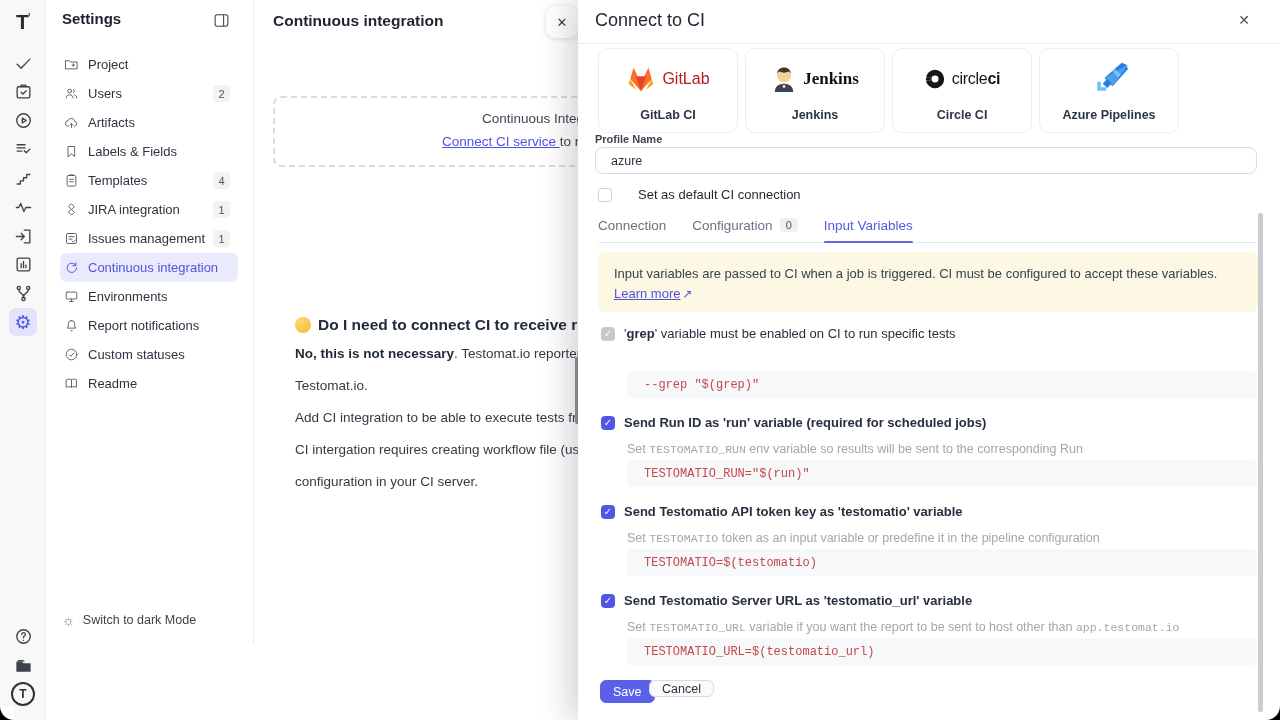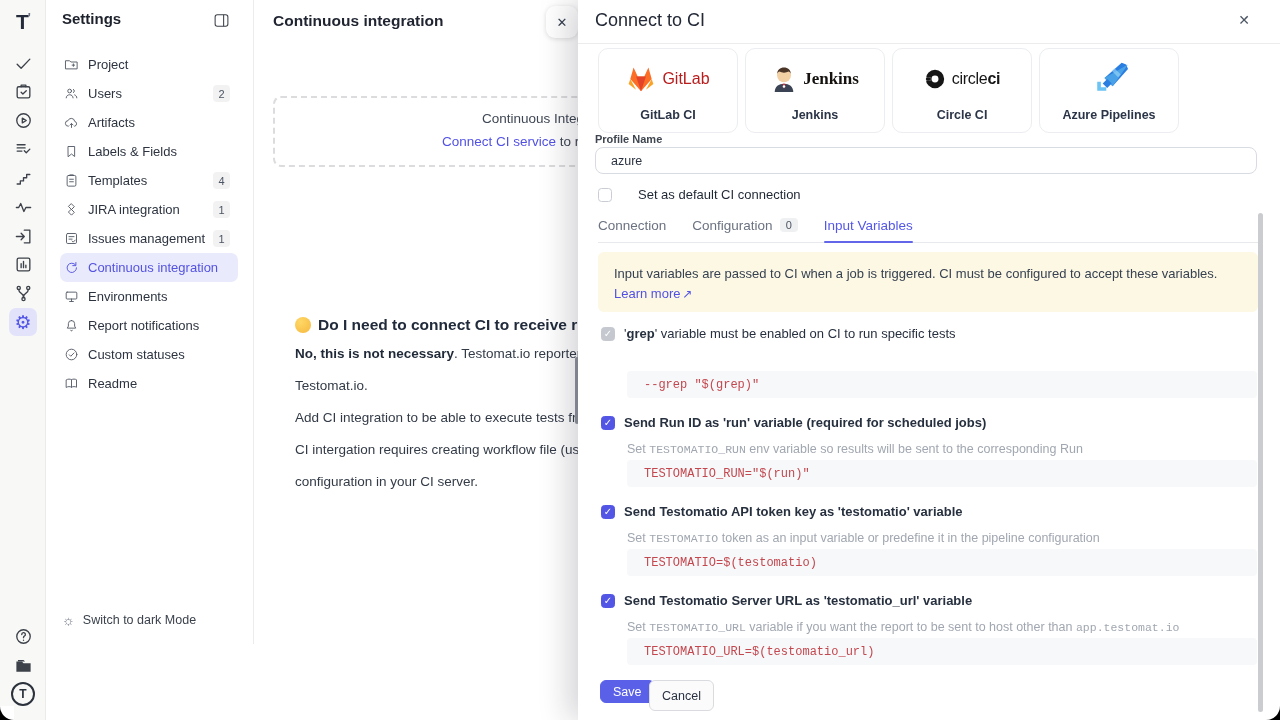--- a/index.html
+++ b/index.html
@@ -34,21 +34,21 @@
   .sb-foot { position:absolute; left:16px; bottom:16px; display:flex; align-items:center; font-size:12.5px; color:#3b424c; }
   .sb-foot .sun { margin-right:8px; color:#6b7280; font-size:14px; }
 
   
   .bgpage { position:absolute; left:254px; top:0; right:0; height:720px; background:#fff; overflow:hidden; }
   .bg-title { position:absolute; left:19px; top:12px; font-size:15.5px; font-weight:700; color:#1f2430; }
   .bg-close { position:absolute; left:292px; top:6px; width:32px; height:32px; background:#fff; border-radius:9px; box-shadow:0 1px 5px rgba(0,0,0,.14); display:flex; align-items:center; justify-content:center; font-size:13px; color:#374151; }
   .dash-box { position:absolute; left:19px; top:96px; width:660px; height:71px; border:2px dashed #dcdcde; border-radius:8px; }
   .dash-l1 { position:absolute; left:207px; top:13px; font-size:13.5px; color:#3f4754; white-space:nowrap; }
   .dash-l2 { position:absolute; left:167px; top:36px; font-size:13.5px; color:#3f4754; white-space:nowrap; }
-  .lnk { color:#5251e5; font-weight:500; }
+  .lnk { color:#5251e5; text-decoration:underline; font-weight:500; }
   .faq { position:absolute; left:41px; top:316px; width:600px; }
   .faq h3 { font-size:15.5px; font-weight:700; color:#212b3b; white-space:nowrap; display:flex; align-items:center; }
   .emoji { display:inline-block; width:16px; height:16px; background:radial-gradient(circle at 35% 30%,#ffd766,#f5b93e); border-radius:50%; margin-right:7px; flex:none; }
   .faq p { font-size:13.5px; color:#333b47; margin-top:9px; line-height:1.7; white-space:nowrap; }
   .faq b { color:#1f2937; }
   .bg-scroll { position:absolute; left:321px; top:357px; width:4px; height:67px; background:#8f959e; border-radius:2px; }
 
   
   .modal { position:absolute; left:578px; top:0; width:702px; height:720px; background:#fff; box-shadow:-10px 0 28px rgba(20,24,40,.18); }
   .m-head { position:absolute; left:0; top:0; width:100%; height:44px; border-bottom:1px solid #ececee; }
@@ -84,21 +84,21 @@
   .notice .arrow { color:#5356e6; font-size:12px; margin-left:2px; }
 
   .sect-title { position:absolute; left:23px; display:flex; align-items:center; }
   .sect-title .t { margin-left:9px; font-size:13px; color:#27303f; }
   .sect-title .t .b { font-weight:700; }
   .sect-desc { position:absolute; left:49px; font-size:12.5px; color:#a1a7b0; white-space:nowrap; }
   .mono { font-family:"Liberation Mono","DejaVu Sans Mono",monospace; font-size:11.5px; }
   .codeblk { position:absolute; left:49px; width:630px; height:27px; background:#f7f8f9; border-radius:4px; display:flex; align-items:center; padding-left:17px; font-family:"Liberation Mono","DejaVu Sans Mono",monospace; font-size:12px; color:#c3474f; white-space:pre; }
 
   .btn-save { position:absolute; left:22px; top:680px; height:23px; padding:0 12px; background:#5a61e8; border:1px solid #5a61e8; color:#fff; border-radius:6px; font-size:12.5px; font-weight:500; display:flex; align-items:center; }
-  .btn-cancel { position:absolute; left:71px; top:680px; height:31px; padding:0 12px; background:#fbfbfc; border:1px solid #d9dbe0; color:#2b3342; border-radius:6px; font-size:12.5px; font-weight:500; display:flex; align-items:center; }
+  .btn-cancel { position:absolute; left:71px; top:680px; height:17px; padding:0 12px; background:#fbfbfc; border:1px solid #d9dbe0; color:#2b3342; border-radius:6px; font-size:12.5px; font-weight:500; display:flex; align-items:center; }
   .m-scroll { position:absolute; right:17px; top:213px; width:5px; height:499px; background:#cbcccf; border-radius:3px; }
 
   .corner { position:absolute; bottom:0; width:14px; height:14px; background:#000; z-index:50; }
   .corner.l { left:0; } .corner.r { right:0; }
   .corner.l::after { content:''; position:absolute; inset:0; background:#fff; border-radius:0 0 0 14px; }
   .corner.r::after { content:''; position:absolute; inset:0; background:#fff; border-radius:0 0 14px 0; }
   .corner.r::after { background:#fff; }
 </style>
 </head>
 <body>

